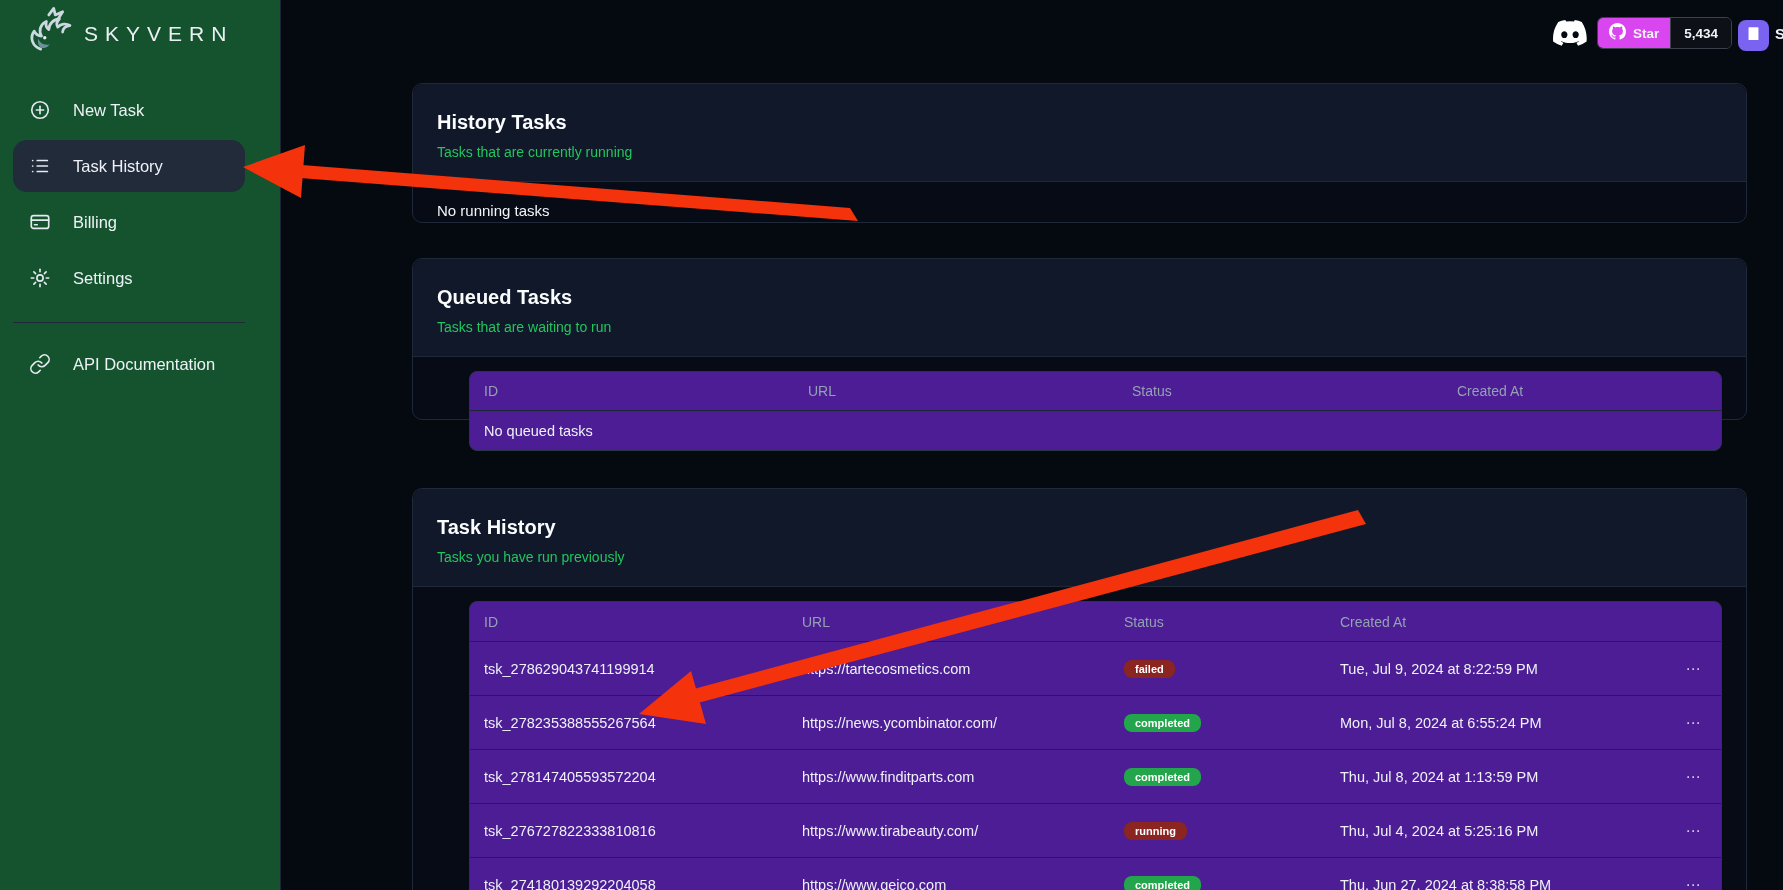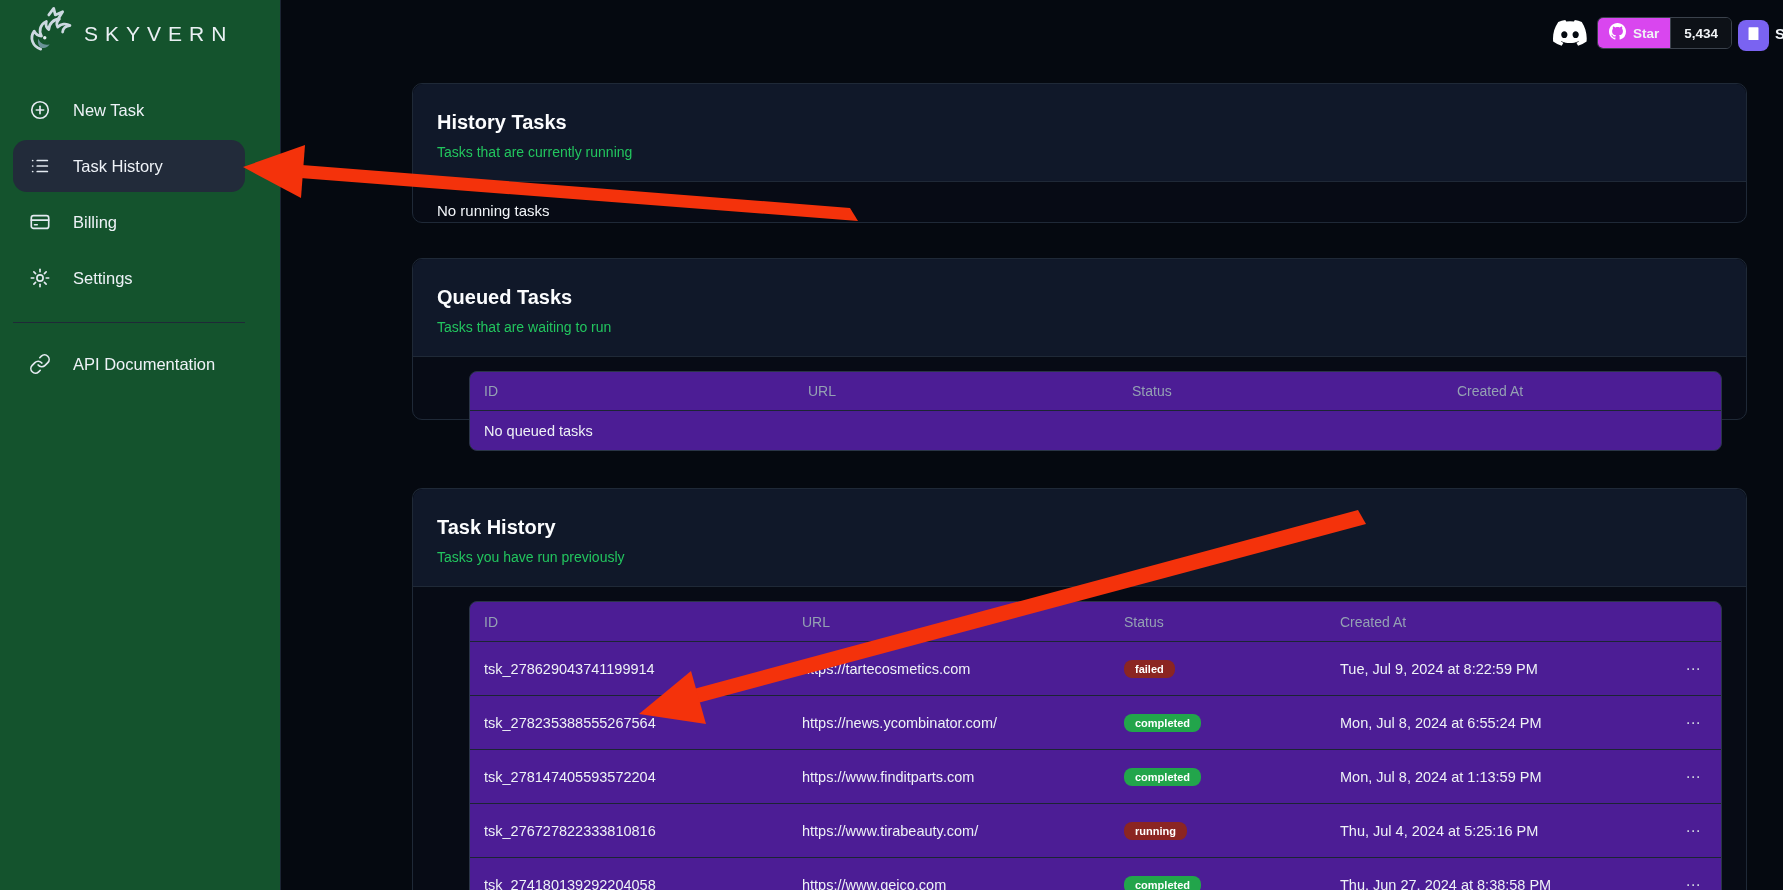--- a/index.html
+++ b/index.html
@@ -231,21 +231,21 @@
         <div class="cell">https://news.ycombinator.com/</div>
         <div class="cell"><span class="badge green">completed</span></div>
         <div class="cell">Mon, Jul 8, 2024 at 6:55:24 PM</div>
         <div class="row-menu">⋯</div>
       </div>
 
       <div class="t-row h-row h-cols">
         <div class="cell">tsk_278147405593572204</div>
         <div class="cell">https://www.finditparts.com</div>
         <div class="cell"><span class="badge green">completed</span></div>
-        <div class="cell">Mon, Jul 8, 2024 at 1:13:59 PM</div>
+        <div class="cell">Thu, Jul 8, 2024 at 1:13:59 PM</div>
         <div class="row-menu">⋯</div>
       </div>
 
       <div class="t-row h-row h-cols">
         <div class="cell">tsk_276727822333810816</div>
         <div class="cell">https://www.tirabeauty.com/</div>
         <div class="cell"><span class="badge red">running</span></div>
         <div class="cell">Thu, Jul 4, 2024 at 5:25:16 PM</div>
         <div class="row-menu">⋯</div>
       </div>

